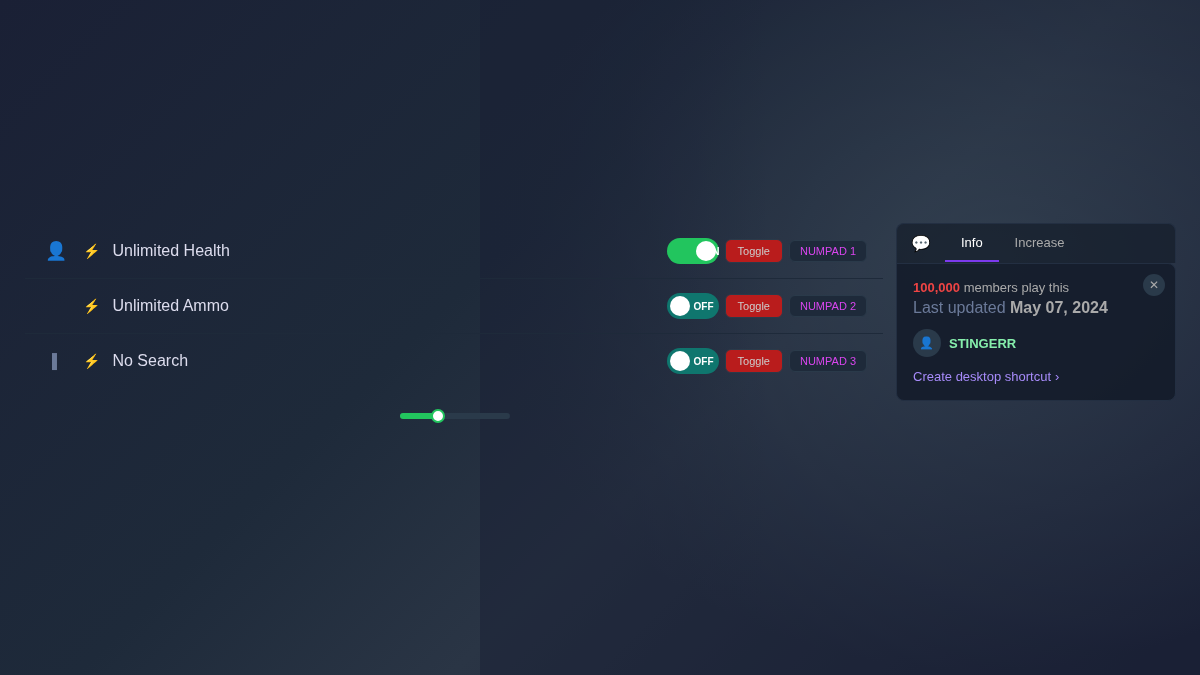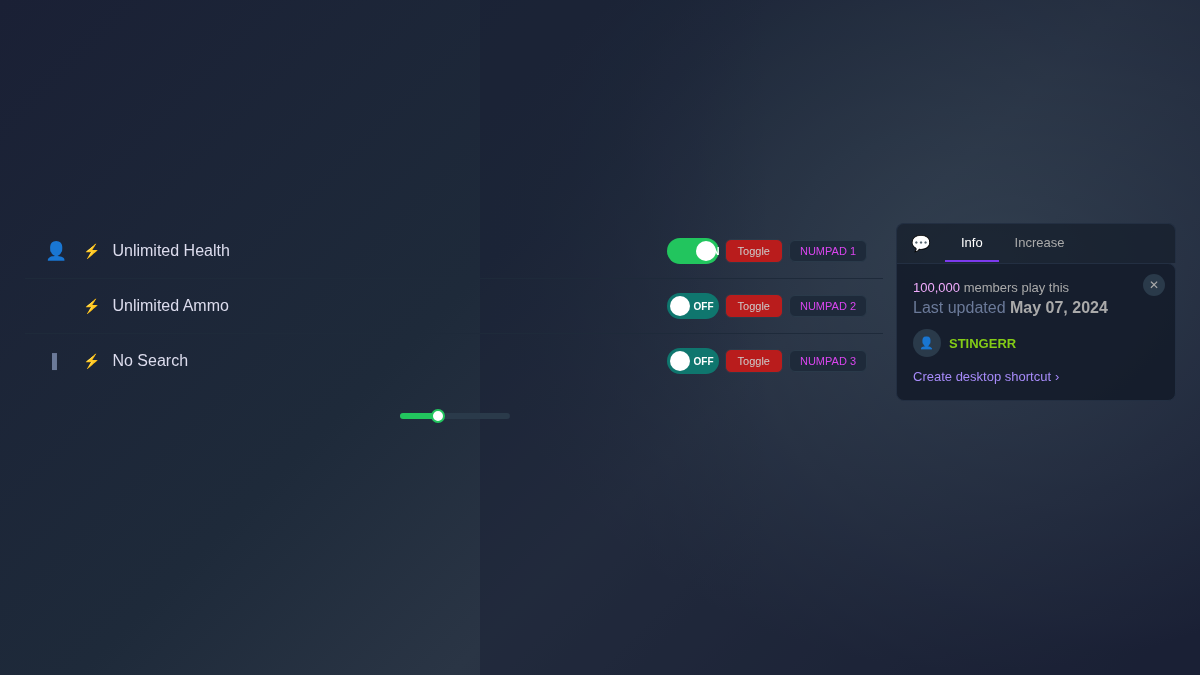--- a/index.html
+++ b/index.html
@@ -529,22 +529,22 @@
       display: flex;
       align-items: center;
       justify-content: center;
     }
     .members-text {
       font-size: 13px;
       color: #aaa;
       margin-bottom: 4px;
     }
     .members-count {
-      font-weight: 400;
-      color: #f0abfc;
+      font-weight: 700;
+      color: #ef4444;
     }
     .updated-text {
       font-size: 16px;
       color: #6b7a99;
       margin-bottom: 12px;
     }
     .updated-date {
       font-weight: 700;
       color: #aaa;
     }
@@ -560,21 +560,21 @@
       background: #2a3a4a;
       border-radius: 50%;
       display: flex;
       align-items: center;
       justify-content: center;
       font-size: 12px;
       color: #aaa;
     }
     .creator-name {
       font-size: 13px;
-      color: #84cc16;
+      color: #86efac;
       font-weight: 600;
     }
     .shortcut-link {
       font-size: 13px;
       color: #a78bfa;
       cursor: pointer;
       display: flex;
       align-items: center;
       gap: 4px;
     }

